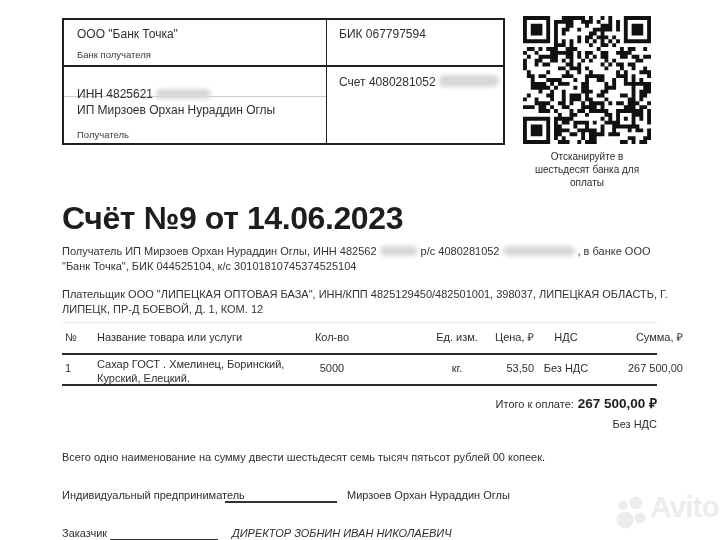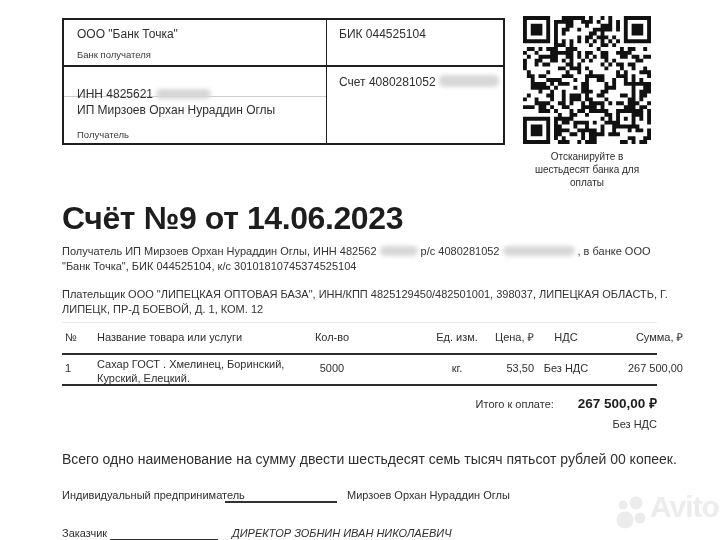--- a/index.html
+++ b/index.html
@@ -38,27 +38,27 @@
   .c-num{left:3px;width:25px;}
   .c-name{left:35px;width:212px;}
   .c-qty{left:235px;width:70px;text-align:center;}
   .c-unit{left:355px;width:80px;text-align:center;}
   .c-price{left:412px;width:60px;text-align:right;}
   .c-vat{left:469px;width:70px;text-align:center;}
   .c-sum{left:493px;width:100px;text-align:right;padding-left:28px;}
   .hdr{top:9px;}
   .rowtxt{top:40px;}
   .rowname{top:36px;}
-  .totals{position:absolute;right:0;top:72px;display:flex;align-items:baseline;gap:24px;}
+  .totals{position:absolute;right:0;top:72px;display:flex;align-items:baseline;gap:4px;}
   .totals .tlabel{font-size:11px;}
   .totals .tvalue{font-size:13.5px;font-weight:700;color:#1d1d1d;}
   .vatnote{position:absolute;right:0;top:96px;font-size:11px;}
 
   
-  .words{left:62px;top:451px;font-size:14px;}
+  .words{left:62px;top:451px;font-size:11px;}
   .sigrow{left:62px;width:600px;height:16px;}
   .sig1{top:489px;}
   .sig2{top:527px;}
   .siglabel{position:absolute;left:0;top:0;font-size:11px;}
   .sigline{position:absolute;top:12px;height:1.5px;background:#333;}
   .sig1 .sigline{left:163px;width:112px;}
   .sig2 .sigline{left:48px;width:108px;}
   .signame{position:absolute;top:0;font-size:11px;white-space:nowrap;}
   .sig1 .signame{left:285px;}
   .sig2 .signame{left:170px;font-style:italic;}
@@ -74,21 +74,21 @@
 <div class="page">
 
   <div class="abs bank-table">
     <div class="hdiv"></div>
     <div class="vdiv"></div>
     <div class="thindiv"></div>
 
     <div class="bt-text" style="left:13px;top:8px;">ООО "Банк Точка"</div>
     <div class="bt-label" style="left:13px;top:30px;">Банк получателя</div>
 
-    <div class="bt-text" style="left:275px;top:8px;">БИК 044525104</div>
+    <div class="bt-text" style="left:275px;top:8px;">БИК 067797594</div>
 
     <div class="bt-text" style="left:13px;top:68px;"><span>ИНН 4825621</span><span class="blob" style="width:55px;"></span></div>
 
     <div class="bt-text" style="left:13px;top:84px;">ИП Мирзоев Орхан Нураддин Оглы</div>
     <div class="bt-label" style="left:13px;top:110px;">Получатель</div>
 
     <div class="bt-text" style="left:275px;top:55px;"><span>Счет 4080281052</span><span class="blob" style="width:60px;height:12px;"></span></div>
   </div>
 
   <div class="abs qr-box"><svg width="128" height="128" viewBox="0 0 132 132">

